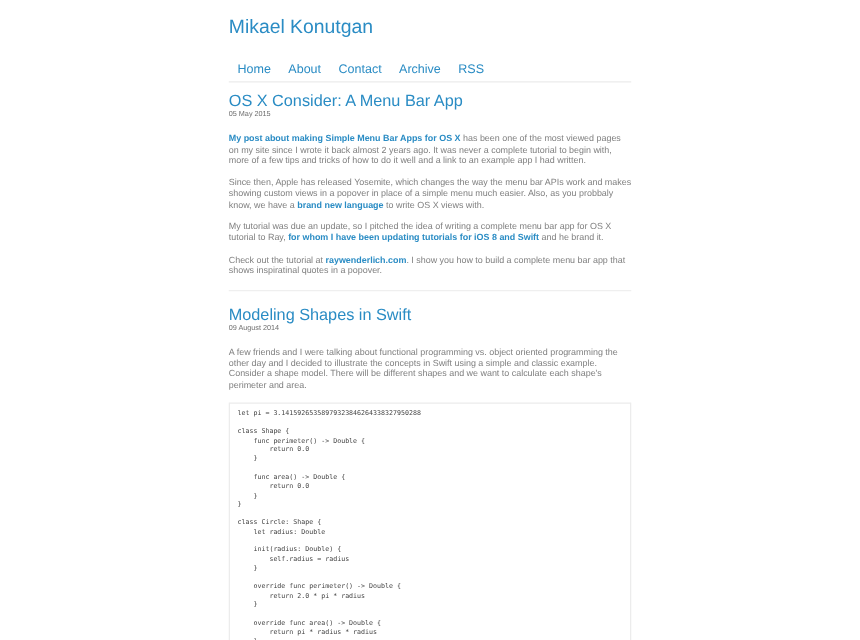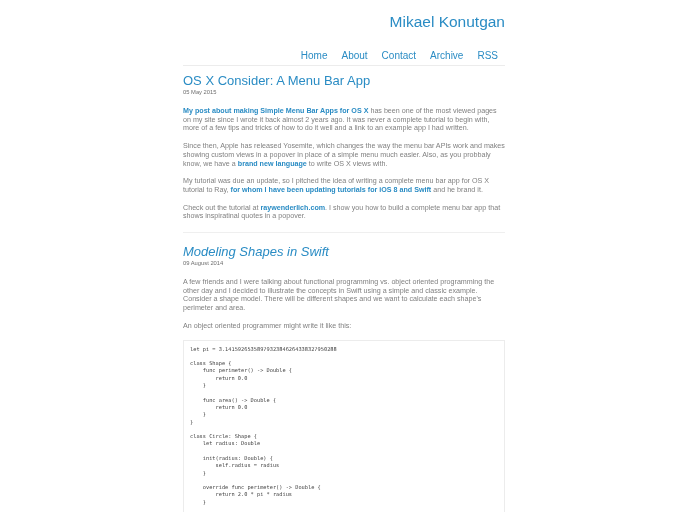--- a/index.html
+++ b/index.html
@@ -2,37 +2,37 @@
 <html><head>
 <meta charset="utf-8">
 <style>
   html, body { margin: 0; padding: 0; background: #ffffff; }
   body {
     width: 688px; height: 512px; overflow: hidden;
     font-family: "Liberation Sans", sans-serif;
     color: #7a7a7a;
   }
   .wrap { width: 322px; margin: 0 0 0 183px; position: relative; }
-  header { text-align: right; padding-top: 13px; }
+  header { text-align: left; padding-top: 13px; }
   .site-title {
     font-size: 15.5px; color: #2a8cc4; margin: 0; font-weight: normal; line-height: 18px;
   }
   nav { margin-top: 20px; font-size: 10px; line-height: 10px; }
   nav a { color: #2a8cc4; text-decoration: none; margin: 0 7px; }
   .rule { height: 1px; background: #ececec; margin: 4px 0 0 0; }
   .post-title {
     font-size: 13px; color: #2a8cc4; margin: 7px 0 0 0; font-weight: normal; line-height: 15px;
   }
   .post-date { font-size: 5.8px; color: #6f6f6f; margin-top: 1px; line-height: 7px; }
   p { font-size: 7.15px; line-height: 8.7px; margin: 0; color: #808080; }
   p + p, .post-date + p { margin-top: 9px; }
   .post-date + p { margin-top: 11px; }
   a.inline { color: #2a8cc4; text-decoration: none; font-weight: bold; }
   .post-rule { height: 1px; background: #efefef; margin: 11px 0 0 0; }
-  .post2 .post-title { margin-top: 11px; font-style: italic; }
+  .post2 .post-title { margin-top: 11px; }
   pre {
     margin: 9px 0 0 0; padding: 5px 6px;
     border: 1px solid #ececec; background: #ffffff;
     font-family: "DejaVu Sans Mono", monospace;
     font-size: 5.3px; line-height: 7.3px; color: #444;
     white-space: pre; overflow: hidden;
   }
 </style>
 </head>
 <body>
@@ -53,21 +53,20 @@
     <p><span>Since then, Apple has released Yosemite, which changes the way the menu bar APIs work and makes showing custom views in a popover in place of a simple menu much easier. Also, as you probbaly know, we have a </span><a class="inline">brand new language</a><span> to write OS X views with.</span></p>
     <p><span>My tutorial was due an update, so I pitched the idea of writing a complete menu bar app for OS X tutorial to Ray, </span><a class="inline">for whom I have been updating tutorials for iOS 8 and Swift</a><span> and he brand it.</span></p>
     <p><span>Check out the tutorial at </span><a class="inline">raywenderlich.com</a><span>. I show you how to build a complete menu bar app that shows inspiratinal quotes in a popover.</span></p>
     <div class="post-rule"></div>
   </article>
 
   <article class="post2">
     <h2 class="post-title">Modeling Shapes in Swift</h2>
     <div class="post-date">09 August 2014</div>
     <p>A few friends and I were talking about functional programming vs. object oriented programming the other day and I decided to illustrate the concepts in Swift using a simple and classic example. Consider a shape model. There will be different shapes and we want to calculate each shape's perimeter and area.</p>
-    <p>An object oriented programmer might write it like this:</p>
     <pre>let pi = 3.14159265358979323846264338327950288
 
 class Shape {
     func perimeter() -&gt; Double {
         return 0.0
     }
 
     func area() -&gt; Double {
         return 0.0
     }

